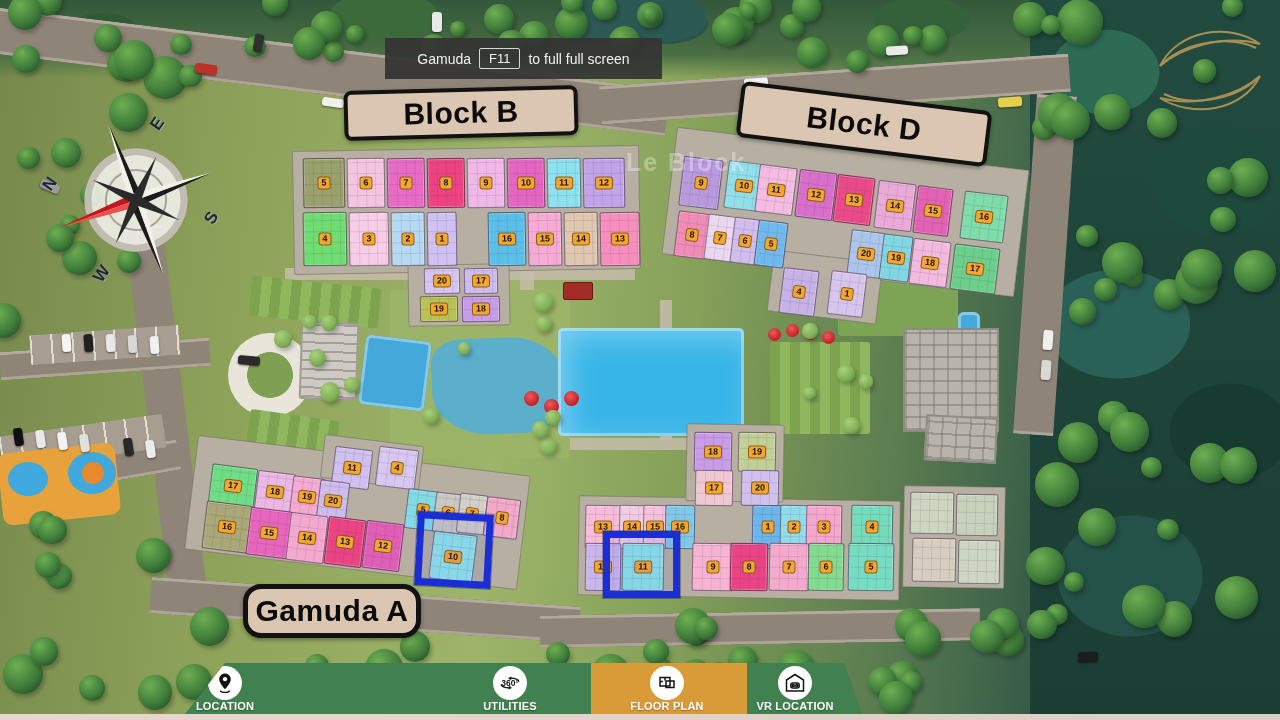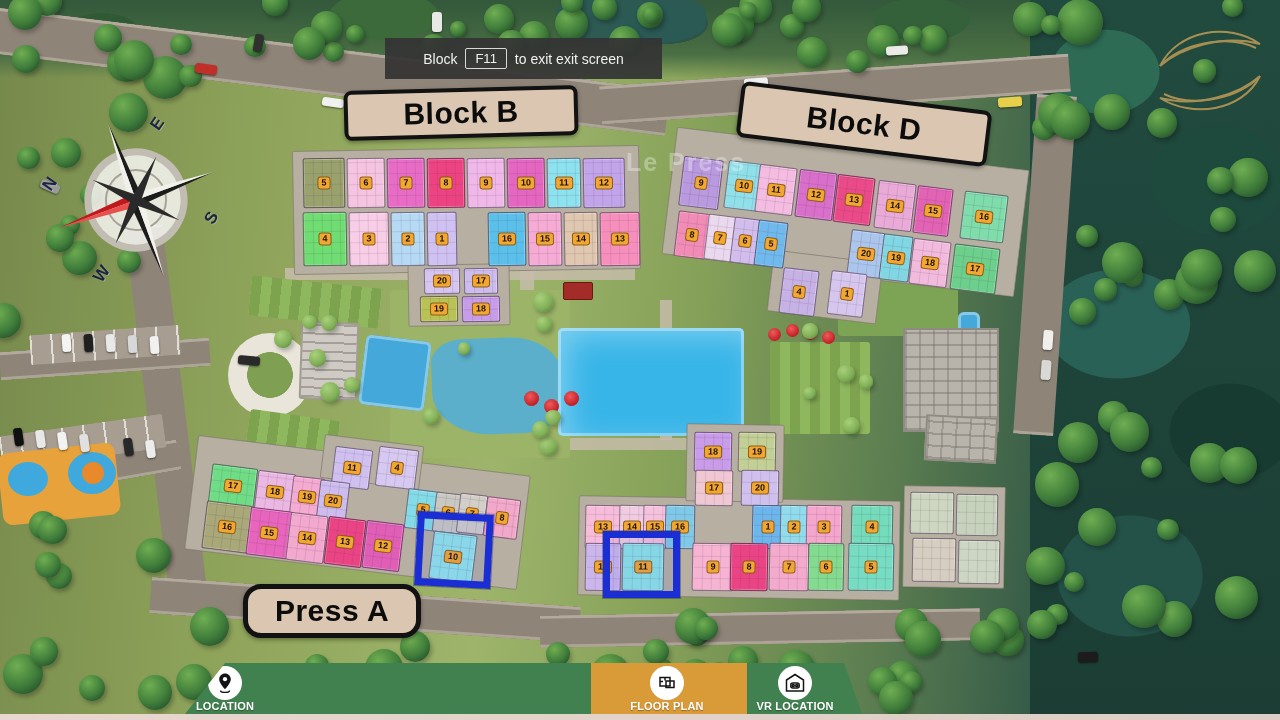--- a/index.html
+++ b/index.html
@@ -572,57 +572,69 @@
           </g>
         </g>
       </g>
     </svg>
     <span class="cp-n">N</span>
     <span class="cp-e">E</span>
     <span class="cp-s">S</span>
     <span class="cp-w">W</span>
   </div>
 
-  <div class="abs watermark">Le Press</div>
+  <div class="abs watermark">Le Block</div>
   <div class="abs logo">
     <svg width="120" height="105" viewBox="0 0 120 105">
       <g fill="none" stroke="#c9a057" stroke-width="2" opacity="0.8">
         <path d="M10,48 C28,12 78,4 110,26 C72,16 30,30 10,48 Z"></path>
         <path d="M14,44 C40,22 82,18 106,30"></path>
         <path d="M110,58 C92,94 42,100 10,80 C48,90 90,76 110,58 Z"></path>
         <path d="M106,62 C80,84 38,88 14,76"></path>
       </g>
     </svg>
   </div>
 
   <div class="abs block-label bl-b">Block B</div>
   <div class="abs block-label bl-d">Block D</div>
-  <div class="abs block-label bl-a">Press A</div>
+  <div class="abs block-label bl-a">Gamuda A</div>
 
   <div class="abs toast">
-    <span>Block</span>
+    <span>Gamuda</span>
     <span class="key">F11</span>
-    <span>to exit exit screen</span>
+    <span>to full full screen</span>
   </div>
 
   <div class="abs nav">
     <div class="nav-active-bg"></div>
 
     <div class="nav-item" style="left:40px;">
       <div class="nav-icon">
         <svg width="24" height="24" viewBox="0 0 24 24">
           <path d="M7.5 19.5a4.5 1.9 0 0 0 9 0" fill="none" stroke="#141414" stroke-width="1.4"></path>
           <path d="M12 2.5c-3.2 0-5.8 2.5-5.8 5.7 0 4.2 5.8 10 5.8 10s5.8-5.8 5.8-10c0-3.2-2.6-5.7-5.8-5.7z" fill="#141414"></path>
           <circle cx="12" cy="8.2" r="2.1" fill="#fff"></circle>
         </svg>
       </div>
       <div class="nav-label">LOCATION</div>
     </div>
 
 
+    <div class="nav-item" style="left:325px;">
+      <div class="nav-icon">
+        <svg width="26" height="26" viewBox="0 0 26 26">
+          <text x="13" y="15.5" text-anchor="middle" font-family="Liberation Sans,sans-serif" font-size="8.5" font-weight="bold" fill="#141414">360°</text>
+          <path d="M4 14.5a9 4 0 0 0 8 3.4" fill="none" stroke="#141414" stroke-width="1.4"></path>
+          <path d="M22 11.5a9 4 0 0 0-8-3.4" fill="none" stroke="#141414" stroke-width="1.4"></path>
+          <polygon points="12,15.6 15,17.9 11.4,19.6" fill="#141414"></polygon>
+          <polygon points="14,10.4 11,8.1 14.6,6.4" fill="#141414"></polygon>
+        </svg>
+      </div>
+      <div class="nav-label">UTILITIES</div>
+    </div>
 
     <div class="nav-item active" style="left:482px;">
       <div class="nav-icon">
         <svg width="24" height="24" viewBox="0 0 24 24">
           <g fill="none" stroke="#141414" stroke-width="1.5">
             <rect x="5" y="6.5" width="10" height="8.5"></rect>
             <rect x="11" y="10" width="8" height="6.5"></rect>
             <path d="M5 10.5h3 M10 6.5v3"></path>
           </g>
         </svg>

